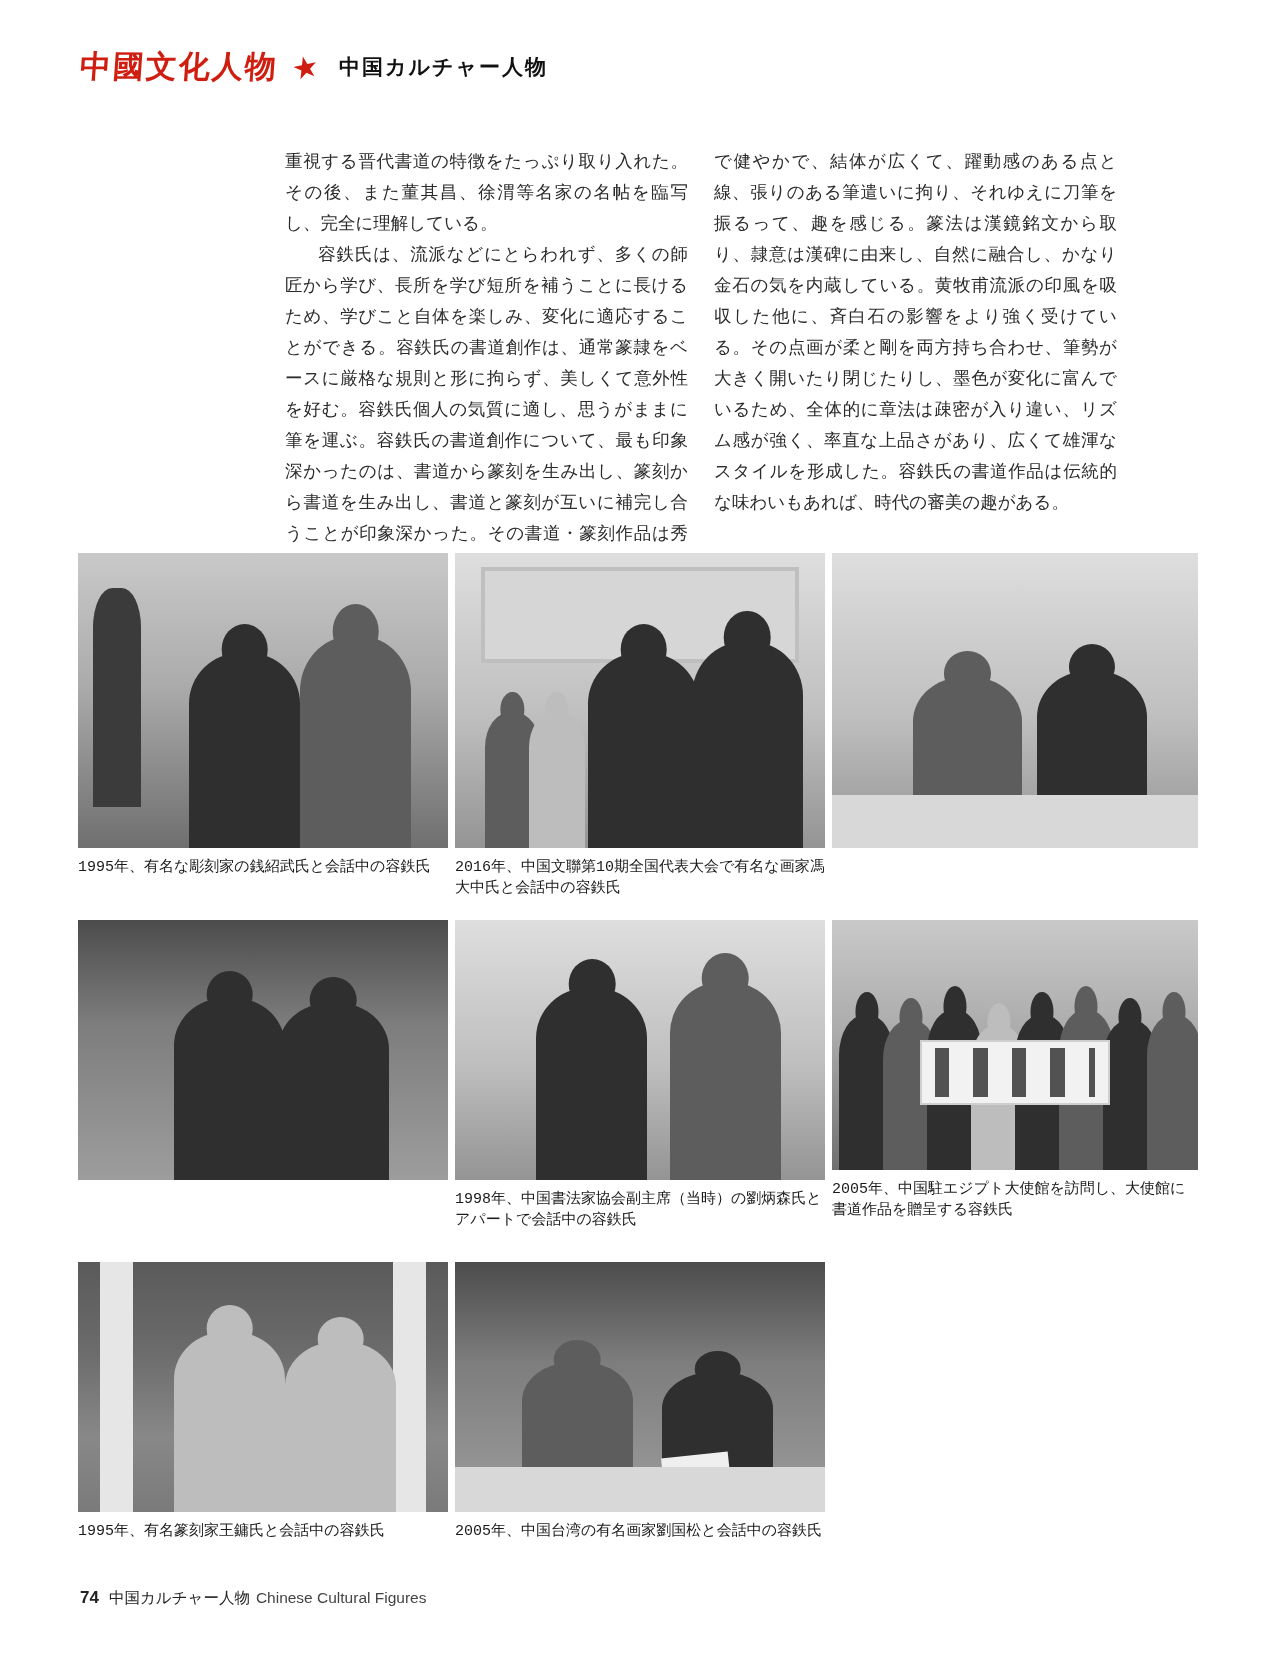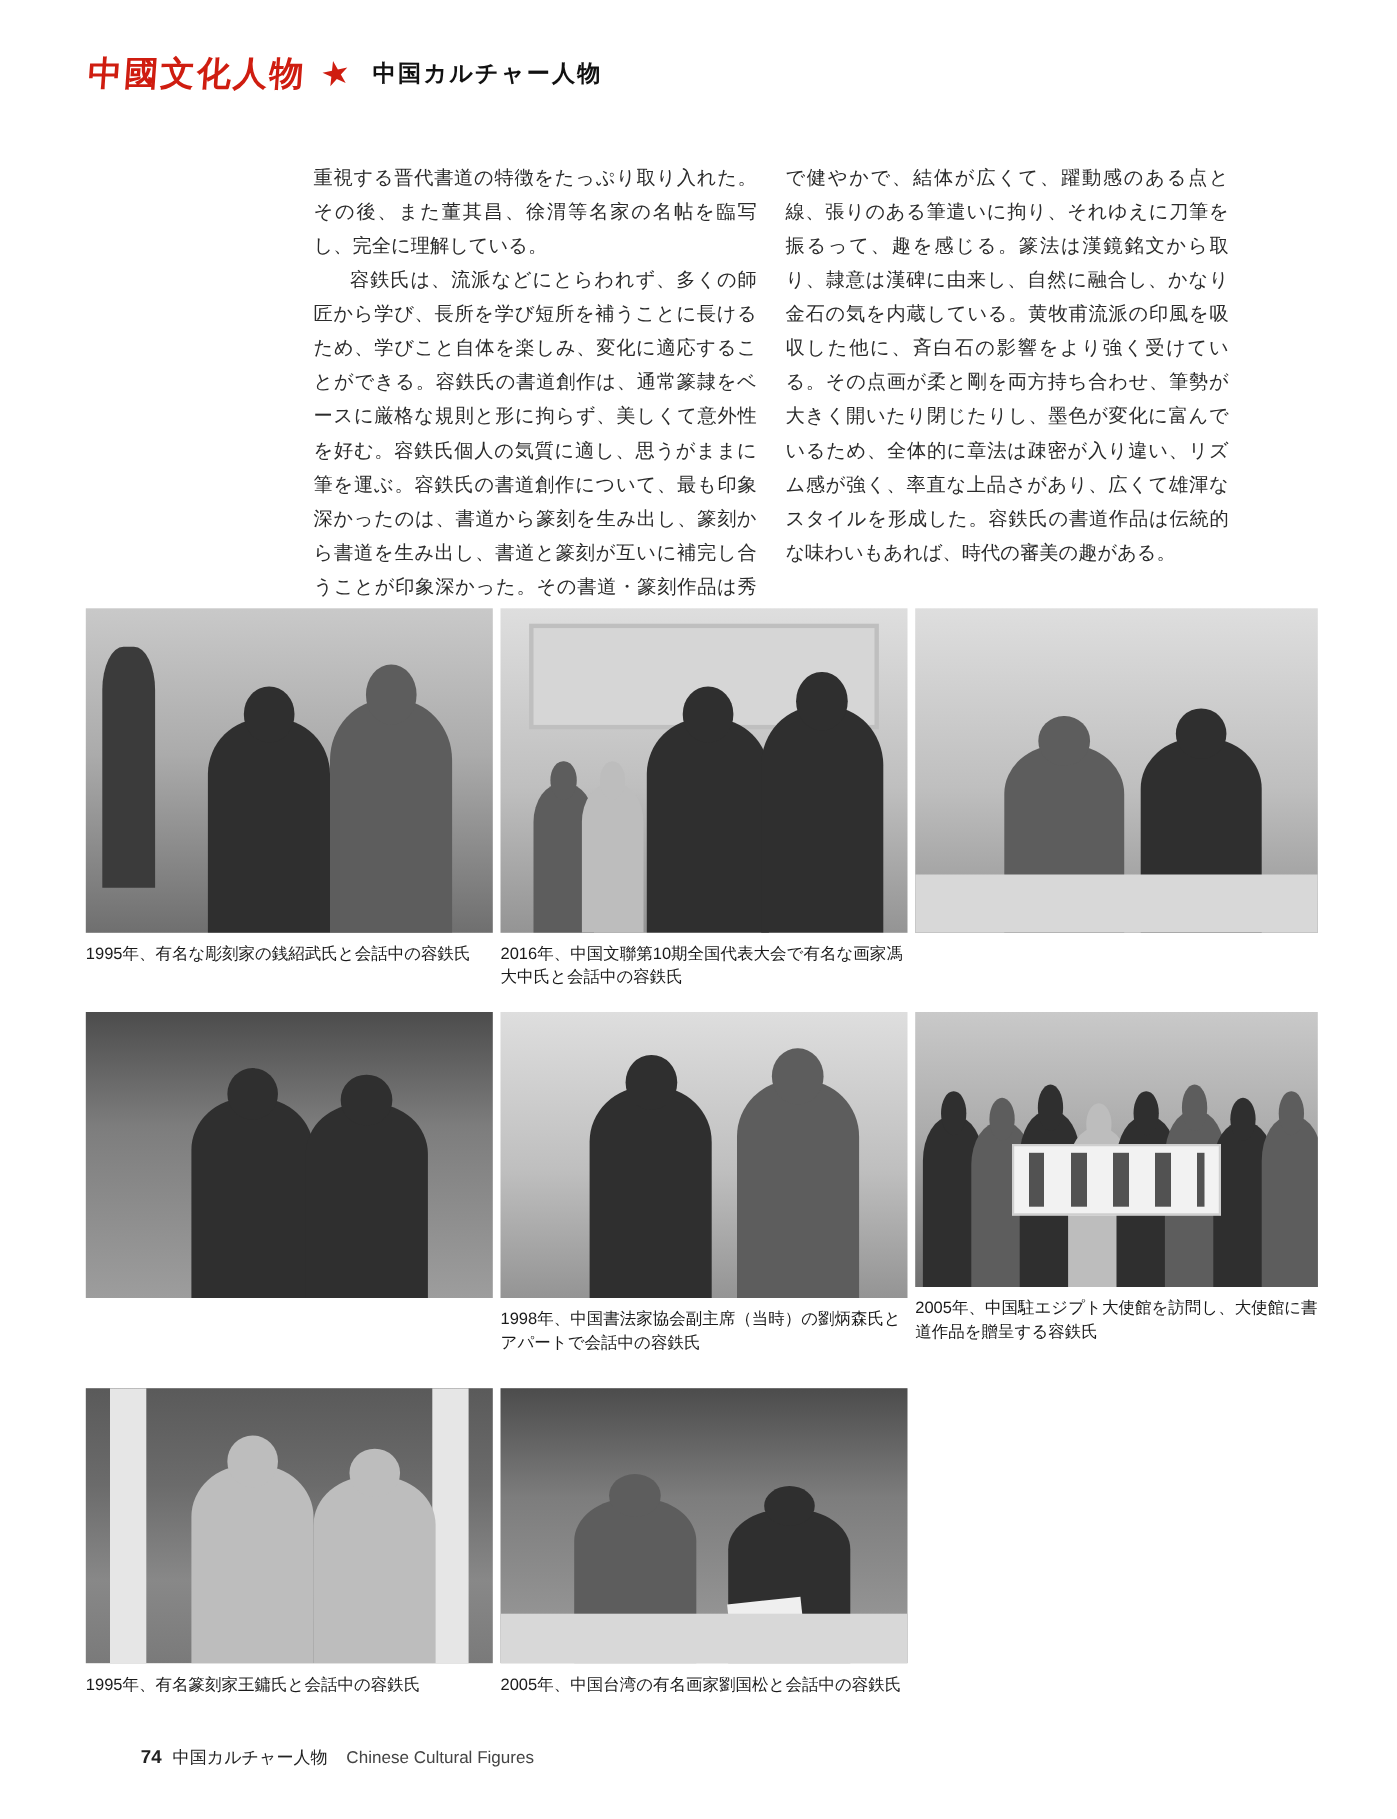--- a/index.html
+++ b/index.html
@@ -44,21 +44,21 @@
   .r2 .photo{height:260px;}
   .r3 .photo{height:250px;}
   .r1{margin-bottom:12px;height:355px;}
   .r2{margin-bottom:12px;height:330px;}
   .r3{height:310px;}
   .r2 .photo{margin-top:67px;} 
   .r2{height:397px;margin-top:-67px;}
   .grid{grid-auto-rows:auto;}
   figcaption{
     margin-top:9px;
-    font-family:Liberation Sans, sans-serif;
+    font-family:Liberation Mono, monospace;
     font-size:15px;line-height:21px;color:#1a1a1a;text-align:left;
   }
   
   .photo{
     position:relative;overflow:hidden;
     background:linear-gradient(180deg,#c9c9c9 0%,#ababab 45%,#8a8a8a 75%,#6f6f6f 100%);
   }
   .photo.dark-top{background:linear-gradient(180deg,#4c4c4c 0%,#7d7d7d 40%,#9d9d9d 100%);}
   .photo.light{background:linear-gradient(180deg,#dedede 0%,#bfbfbf 55%,#949494 100%);}
   .photo.wood{background:linear-gradient(180deg,#5a5a5a 0%,#6b6b6b 35%,#888 70%,#7a7a7a 100%);}
@@ -87,22 +87,22 @@
     opacity:.8;
   }
   .tableblock{position:absolute;left:0;bottom:0;width:100%;height:18%;background:#d8d8d8;}
   .paper{position:absolute;bottom:14%;left:56%;width:18%;height:9%;background:#efefef;transform:rotate(-6deg);}
   
   .footer{
     position:absolute;top:1588px;left:80px;
     font-family:"Liberation Sans","DejaVu Sans",sans-serif;
     font-size:15.5px;color:#222;
   }
-  .footer .pageno{font-weight:bold;font-size:17px;margin-right:10px;margin-left:48px;}
-  .footer .ft-en{color:#444;margin-left:17px;}
+  .footer .pageno{font-weight:bold;font-size:17px;margin-right:10px;}
+  .footer .ft-en{color:#444;margin-left:6px;}
 </style>
 </head>
 <body>
 
 <div class="page">
 
   <div class="header">
     <span class="logo-cn">中國文化人物</span>
     <span class="logo-star">★</span>
     <span class="logo-jp">中国カルチャー人物</span>

